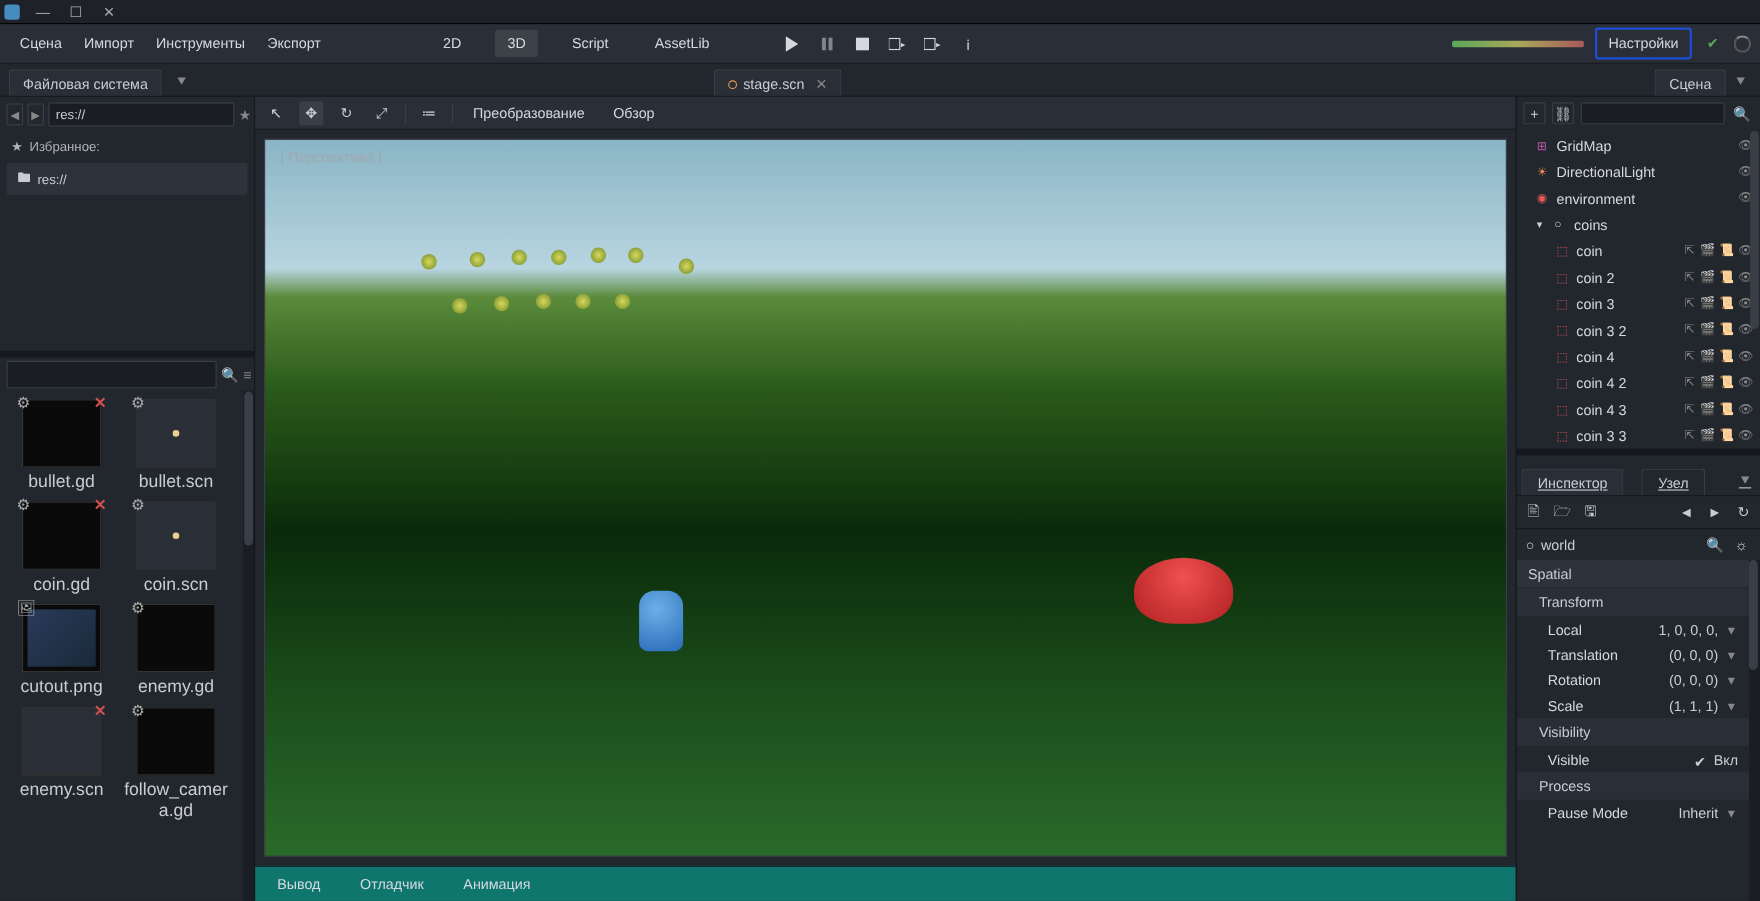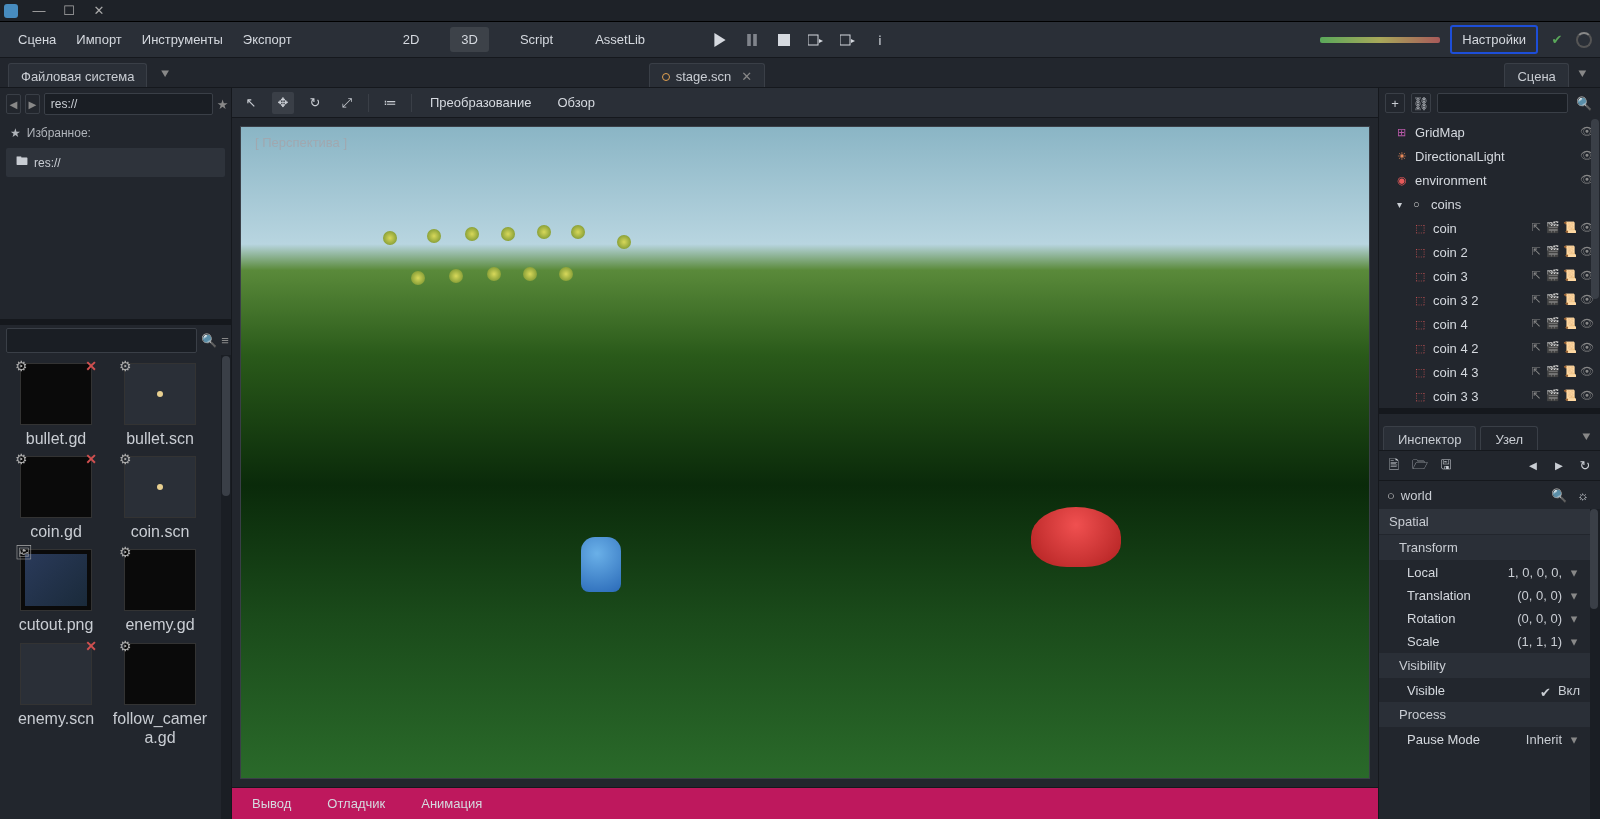--- a/index.html
+++ b/index.html
@@ -49,24 +49,24 @@
 .fgridscr { width: 10px; background: #1a1e24; }
 .fgridscr .thumb { width: 8px; height: 140px; background: #3a3f47; border-radius: 4px; margin: 1px auto; }
 .centercol { flex: 1; display: flex; flex-direction: column; background: #22262d; }
 .toolbar3d { height: 30px; background: #2a2f37; display: flex; align-items: center; padding: 0 8px; gap: 10px; border-bottom: 1px solid #15181d; }
 .tbtn { width: 22px; height: 22px; display: flex; align-items: center; justify-content: center; cursor: pointer; color: #c9cdd3; border-radius: 2px; }
 .tbtn.active { background: #3a3f47; }
 .tsep { width: 1px; height: 18px; background: #3a3f47; }
 .tmenu { padding: 4px 8px; cursor: pointer; color: #d5d9df; }
 .viewport { flex: 1; margin: 8px; border: 1px solid #3a3f47; position: relative; overflow: hidden; background: linear-gradient(180deg,#8ab5c5 0%,#b8d5e0 18%,#5a8a3a 22%,#2a5a1a 35%,#0a2a0a 55%,#1a4a1a 75%,#2a6a2a 100%); }
 .vlabel { position: absolute; top: 8px; left: 14px; color: #a0a8b0; font-size: 13px; }
-.bottombar { height: 32px; background: #be185d; display: flex; align-items: center; padding: 0 12px; gap: 20px; border-top: 1px solid #15181d; }
+.bottombar { height: 32px; background: #0f766e; display: flex; align-items: center; padding: 0 12px; gap: 20px; border-top: 1px solid #15181d; }
 .bitem { padding: 4px 8px; cursor: pointer; color: #d5d9df; }
 .rightcol { width: 222px; background: #22262d; display: flex; flex-direction: column; border-left: 1px solid #15181d; }
-.rtabs { height: 37px; display: flex; align-items: flex-end; padding: 0 4px; gap: 4px; border-bottom: 1px solid #15181d; }
+.rtabs { height: 37px; display: flex; align-items: flex-end; padding: 0 4px; gap: 16px; border-bottom: 1px solid #15181d; text-decoration: underline; }
 .rtab { padding: 5px 14px 3px; border: 1px solid #3a3f47; border-bottom: none; border-radius: 3px 3px 0 0; cursor: pointer; margin-left: auto; font-size: 13px; }
 .rtab.active { background: #2a2f37; }
 .scenehead { height: 30px; display: flex; align-items: center; padding: 0 6px; gap: 6px; }
 .shbtn { width: 20px; height: 20px; display: flex; align-items: center; justify-content: center; color: #c9cdd3; cursor: pointer; border: 1px solid #3a3f47; border-radius: 2px; }
 .shsearch { flex: 1; background: #1a1e24; border: 1px solid #3a3f47; height: 20px; border-radius: 2px; }
 .tree { flex: 1; overflow-y: auto; padding: 2px 0; }
 .tnode { height: 24px; display: flex; align-items: center; padding: 0 6px 0 18px; gap: 4px; cursor: pointer; font-size: 13px; }
 .tnode .ticon { width: 14px; color: #e05a5a; font-size: 11px; }
 .tnode .ticon.grid { color: #b85aa8; }
 .tnode .ticon.light { color: #e88a5a; }

